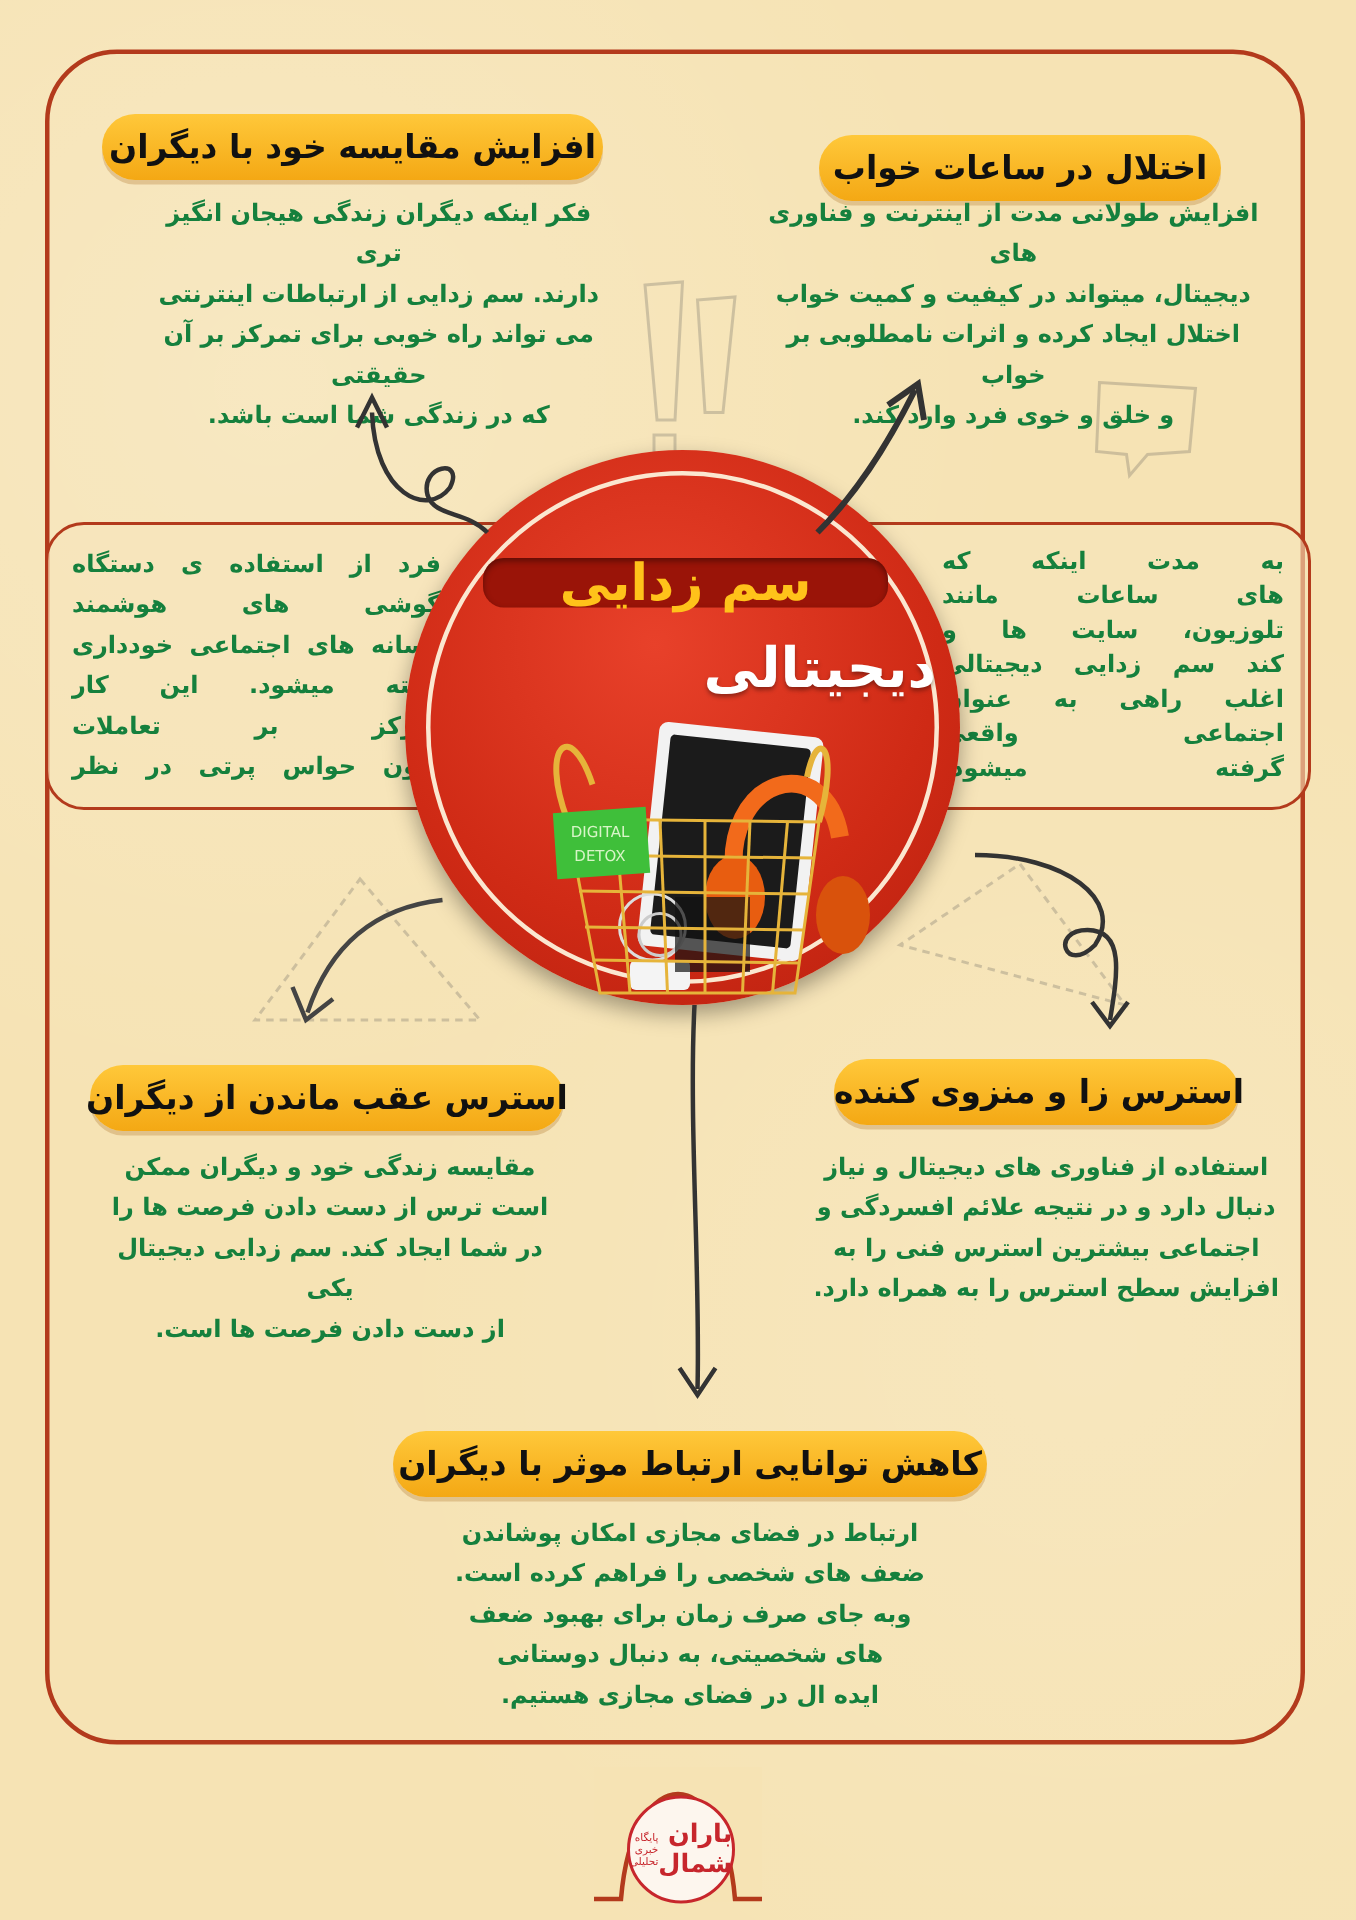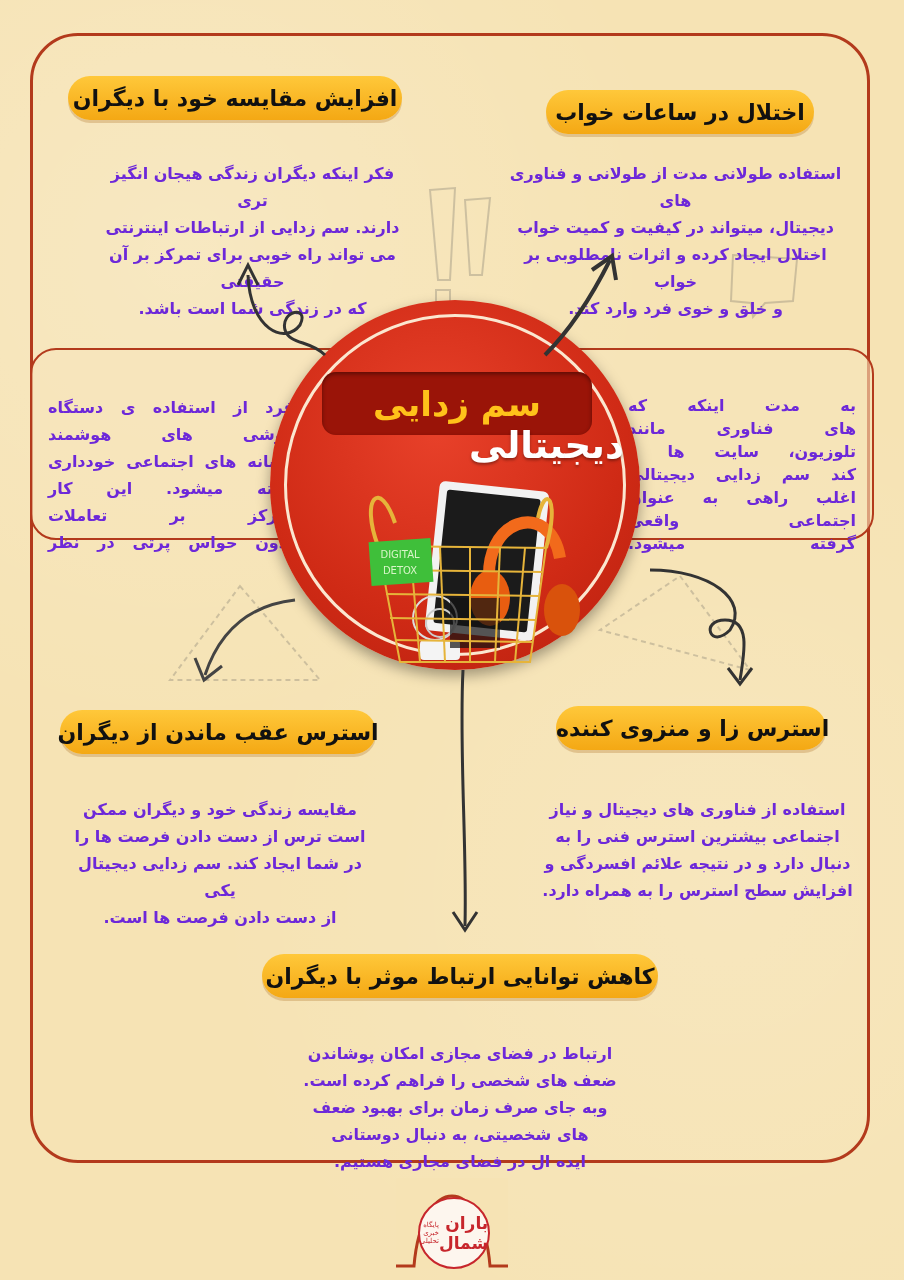--- a/index.html
+++ b/index.html
@@ -13,28 +13,28 @@
   .frame{position:absolute;left:30px;top:33px;width:840px;height:1130px;
     border:3px solid #b33a1c;border-radius:48px;box-sizing:border-box;}
   .band{position:absolute;left:30px;top:348px;width:844px;height:192px;
     border:2px solid #b33a1c;border-radius:26px;box-sizing:border-box;background:rgba(247,229,186,0.6);}
   .pill{position:absolute;height:44px;border-radius:22px;
     background:linear-gradient(180deg,#ffc83a 0%,#f4a814 100%);
     box-shadow:0 3px 0 rgba(160,90,10,0.25);
     display:flex;align-items:center;justify-content:center;
     font-weight:bold;font-size:22px;color:#111;direction:rtl;white-space:nowrap;}
   .para{position:absolute;direction:rtl;text-align:center;font-weight:bold;
-    font-size:16px;line-height:27px;color:#6d28d9;margin-top:32px;}
+    font-size:16px;line-height:27px;color:#15803d;}
   .para.just{text-align:justify;text-align-last:justify;}
   .circle{position:absolute;left:270px;top:300px;width:370px;height:370px;border-radius:50%;
     background:radial-gradient(circle at 45% 35%,#e8412a 0%,#cf2a15 60%,#b61f0f 100%);
     box-shadow:0 6px 14px rgba(0,0,0,0.35);}
   .circle-ring{position:absolute;left:14px;top:14px;right:14px;bottom:14px;border-radius:50%;
     border:3px solid #fbe7d0;}
-  .title-bar{position:absolute;left:52px;top:72px;width:270px;height:63px;border-radius:14px;
+  .title-bar{position:absolute;left:52px;top:72px;width:270px;height:33px;border-radius:14px;
     background:#9a1408;box-shadow:inset 0 2px 4px rgba(0,0,0,0.4);
     display:flex;align-items:center;justify-content:center;
     color:#ffc21a;font-weight:bold;font-size:34px;direction:rtl;}
   .subtitle{position:absolute;left:0;right:16px;top:124px;text-align:right;color:#fff;
     font-weight:bold;font-size:37px;direction:rtl;text-shadow:0 2px 3px rgba(0,0,0,0.35);}
   .basket{position:absolute;left:70px;top:178px;width:240px;height:190px;}
   .arrow{position:absolute;}
   .logo{position:absolute;left:418px;top:1197px;width:68px;height:68px;border-radius:50%;
     background:#fdf6ee;border:2px solid #c7262c;display:flex;
     align-items:center;justify-content:center;}
@@ -73,38 +73,38 @@
   <div>فکر اینکه دیگران زندگی هیجان انگیز تری</div>
   <div>دارند. سم زدایی از ارتباطات اینترنتی</div>
   <div>می تواند راه خوبی برای تمرکز بر آن حقیقتی</div>
   <div>که در زندگی شما است باشد.</div>
 </div>
 
 <div class="pill" style="left:546px;top:72px;width:268px;margin-top:18px;">
   <span>اختلال در ساعات خواب</span>
 </div>
 <div class="para" style="left:508px;top:128px;width:335px;">
-  <div>استفاده طولانی مدت از طولانی و فناوری های</div>
+  <div>افزایش طولانی مدت از اینترنت و فناوری های</div>
   <div>دیجیتال، میتواند در کیفیت و کمیت خواب</div>
   <div>اختلال ایجاد کرده و اثرات نامطلوبی بر خواب</div>
   <div>و خلق و خوی فرد وارد کند.</div>
 </div>
 
 <div class="para just" style="left:48px;top:362px;width:246px;">
   <div>فرد از استفاده ی دستگاه</div>
   <div>گوشی های هوشمند</div>
   <div>رسانه های اجتماعی خودداری</div>
   <div>گفته میشود. این کار</div>
   <div>تمرکز بر تعاملات</div>
   <div>بدون حواس پرتی در نظر</div>
 </div>
 
 <div class="para just" style="left:628px;top:362px;width:228px;line-height:23px;">
   <div>به مدت اینکه که</div>
-  <div>های فناوری مانند</div>
+  <div>های ساعات مانند</div>
   <div>تلوزیون، سایت ها و</div>
   <div>کند سم زدایی دیجیتالی</div>
   <div>اغلب راهی به عنوان</div>
   <div>اجتماعی واقعی</div>
   <div>گرفته میشود.</div>
 </div>
 
 <div class="circle">
   <div class="circle-ring"></div>
   <div class="title-bar">
@@ -175,22 +175,22 @@
   <div>است ترس از دست دادن فرصت ها را</div>
   <div>در شما ایجاد کند. سم زدایی دیجیتال یکی</div>
   <div>از دست دادن فرصت ها است.</div>
 </div>
 
 <div class="pill" style="left:556px;top:706px;width:270px;justify-content:flex-end;">
   <span>استرس زا و منزوی کننده</span>
 </div>
 <div class="para" style="left:540px;top:764px;width:315px;">
   <div>استفاده از فناوری های دیجیتال و نیاز</div>
+  <div>دنبال دارد و در نتیجه علائم افسردگی و</div>
   <div>اجتماعی بیشترین استرس فنی را به</div>
-  <div>دنبال دارد و در نتیجه علائم افسردگی و</div>
   <div>افزایش سطح استرس را به همراه دارد.</div>
 </div>
 
 <div class="pill" style="left:262px;top:954px;width:396px;">
   <span>کاهش توانایی ارتباط موثر با دیگران</span>
 </div>
 <div class="para" style="left:285px;top:1008px;width:350px;">
   <div>ارتباط در فضای مجازی امکان پوشاندن</div>
   <div>ضعف های شخصی را فراهم کرده است.</div>
   <div>وبه جای صرف زمان برای بهبود ضعف</div>

